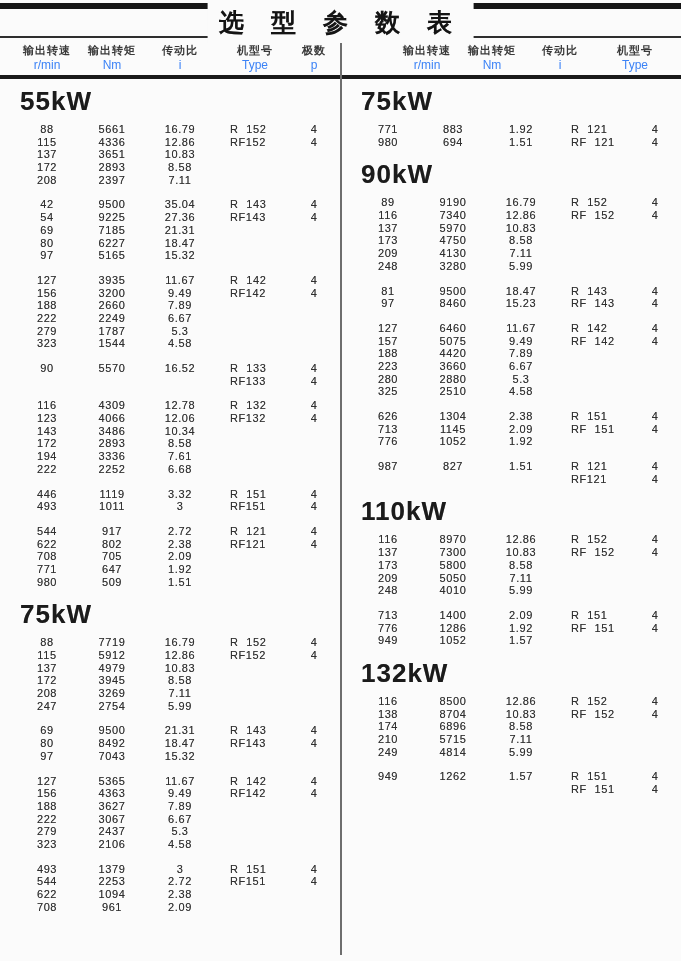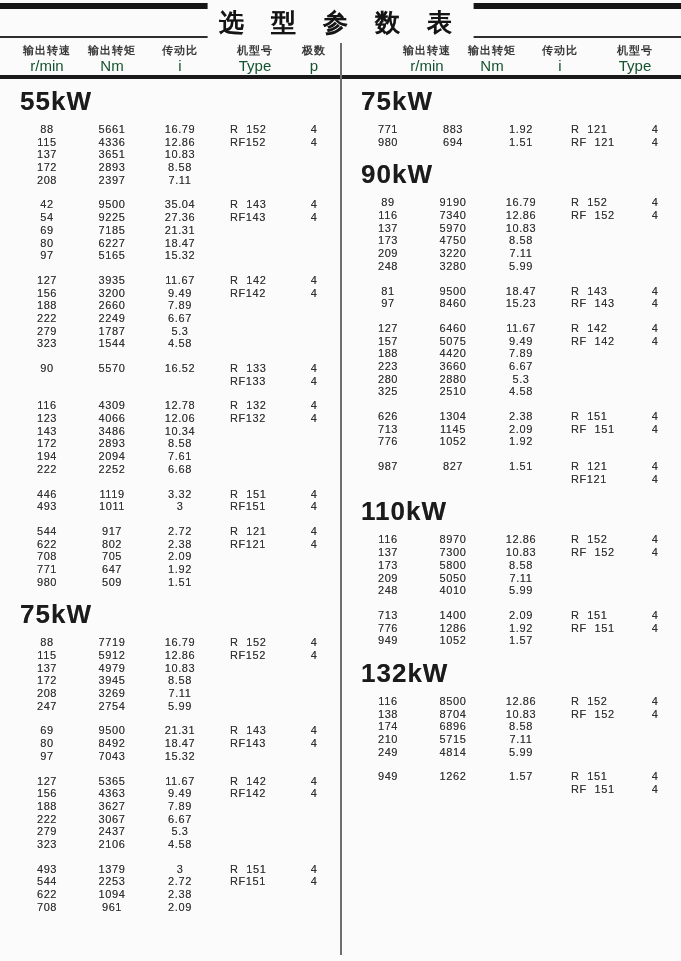--- a/index.html
+++ b/index.html
@@ -25,21 +25,21 @@
   }
 
   .headers { position: absolute; top: 42px; left: 0; right: 0; display: flex; z-index: 1; gap: 44px; }
   .half-header {
     width: 341px; box-sizing: border-box; padding-left: 12px;
     display: grid; grid-template-columns: 70px 60px 76px 74px 44px;
   }
   .half-header.right-h { width: 340px; }
   .hcell { text-align: center; }
   .hname { font-size: 11px; font-weight: bold; color: #3a3a3a; line-height: 16px; letter-spacing: 1px; }
-  .hunit { font-size: 15px; color: #14532d; line-height: 15px; }
+  .hunit { font-size: 12px; color: #3b82f6; line-height: 15px; }
 
   .columns { position: absolute; top: 79px; left: 0; display: flex; }
   .half { width: 341px; box-sizing: border-box; padding-left: 12px; }
   .half.right { width: 340px; }
 
   .section-heading {
     font-weight: bold; font-size: 26px; line-height: 28px;
     color: #1b1b1b; margin: 8px 0 8px 8px; letter-spacing: 1px;
     text-shadow: 0 0 0.6px rgba(20,20,20,0.45);
   }
@@ -272,21 +272,21 @@
           </div>
           <div class="row">
             <span class="c0">172</span>
             <span class="c1">2893</span>
             <span class="c2">8.58</span>
             <span class="c3"></span>
             <span class="c4"></span>
           </div>
           <div class="row">
             <span class="c0">194</span>
-            <span class="c1">2094</span>
+            <span class="c1">3336</span>
             <span class="c2">7.61</span>
             <span class="c3"></span>
             <span class="c4"></span>
           </div>
           <div class="row">
             <span class="c0">222</span>
             <span class="c1">2252</span>
             <span class="c2">6.68</span>
             <span class="c3"></span>
             <span class="c4"></span>
@@ -537,21 +537,21 @@
           </div>
           <div class="row">
             <span class="c0">173</span>
             <span class="c1">4750</span>
             <span class="c2">8.58</span>
             <span class="c3"></span>
             <span class="c4"></span>
           </div>
           <div class="row">
             <span class="c0">209</span>
-            <span class="c1">3220</span>
+            <span class="c1">4130</span>
             <span class="c2">7.11</span>
             <span class="c3"></span>
             <span class="c4"></span>
           </div>
           <div class="row">
             <span class="c0">248</span>
             <span class="c1">3280</span>
             <span class="c2">5.99</span>
             <span class="c3"></span>
             <span class="c4"></span>

